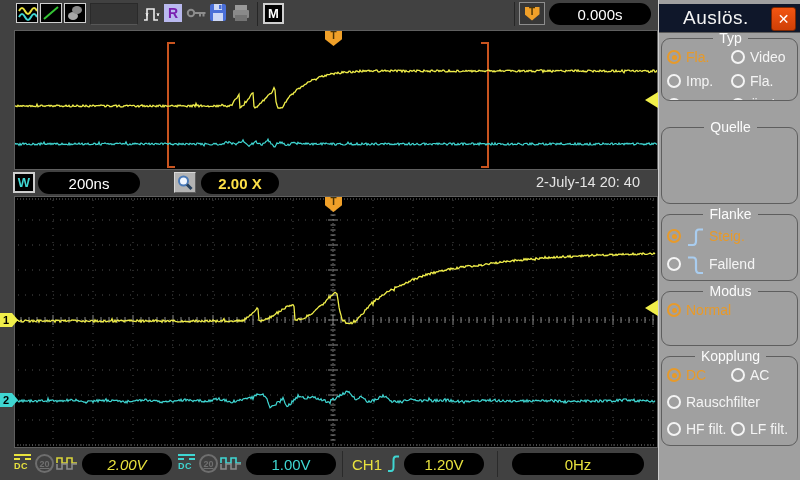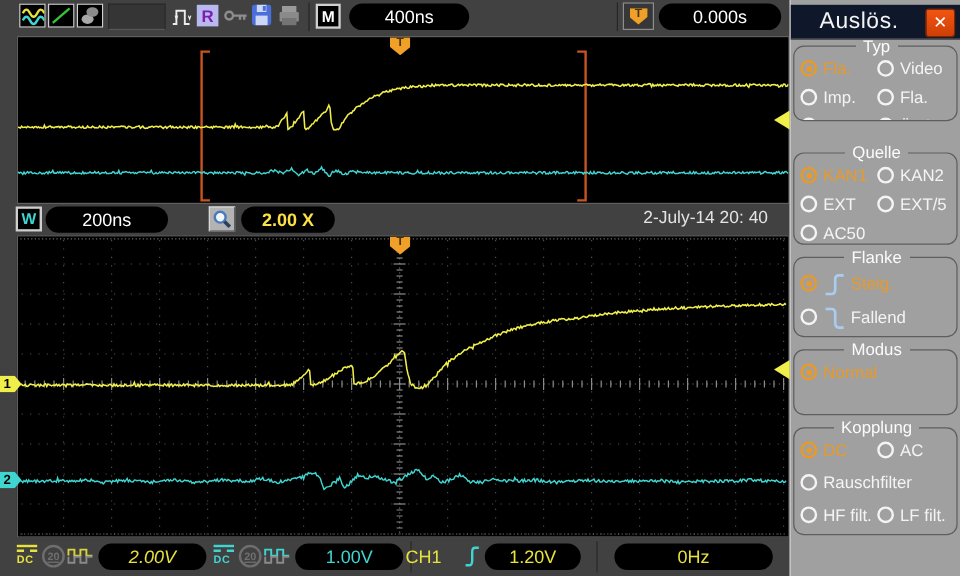--- a/index.html
+++ b/index.html
@@ -99,21 +99,20 @@
   </svg>
   <svg class="abs" style="left:231px;top:3px;" width="21" height="20">
     <rect x="4" y="2" width="12" height="5" fill="#9a9a9a"></rect>
     <rect x="2" y="7" width="16" height="8" rx="1" fill="#8a8a8a"></rect>
     <rect x="4" y="12" width="12" height="6" fill="#747474"></rect>
   </svg>
   <div class="vdiv" style="left:257px;top:2px;height:24px;"></div>
   <div class="icobox" style="left:263px;top:3px;width:21px;height:21px;border-width:2px;">
     <span style="color:#fff;font-weight:bold;font-size:13px;">M</span>
   </div>
-  <div class="pill" style="left:291px;top:3px;width:100px;">400ns</div>
   <div class="vdiv" style="left:514px;top:2px;height:24px;"></div>
   <div class="abs" style="left:519px;top:2px;width:26px;height:23px;background:#373737;border:1px solid #8d8d8d;box-sizing:border-box;display:flex;align-items:center;justify-content:center;">
     <div class="tmark" style="position:static;width:15px;height:14px;">T</div>
   </div>
   <div class="pill" style="left:549px;top:3px;width:102px;">0.000s</div>
 </div>
 
 <div class="win" id="upperwin" style="left:14px;top:30px;width:644px;height:140px;">
   <svg id="usvg" width="642" height="138">
     <path d="M160,12 H153 V136 H160" fill="none" stroke="#c9541f" stroke-width="2"></path>
@@ -329,21 +328,21 @@
     <div class="txt">DC</div>
   </div>
   <div class="bwcirc abs" style="left:199px;top:6px;">20</div>
   <svg class="abs" style="left:220px;top:8px;" width="22" height="16">
     <path d="M1,7 V2 H6 V7 H11 V2 H16 V7 H21" fill="none" stroke="#3fd6d2" stroke-width="1.6"></path>
     <path d="M1,8 V13 H6 V8 H11 V13 H16 V8 H21" fill="none" stroke="#8a8a8a" stroke-width="1.6"></path>
   </svg>
   <div class="pill cyn" style="left:246px;top:5px;width:90px;">1.00V</div>
 
   <div class="vdiv" style="left:342px;top:3px;height:26px;background:#2a2a2a;"></div>
-  <div class="abs ylw" style="left:338px;top:8px;font-size:15px;">CH1</div>
+  <div class="abs ylw" style="left:352px;top:8px;font-size:15px;">CH1</div>
   <svg class="abs" style="left:386px;top:5px;" width="15" height="22">
     <path d="M2,18 H5 Q7.5,18 7.5,14 V7 Q7.5,3.5 10,3.5 H13" fill="none" stroke="#3fd6d2" stroke-width="2"></path>
   </svg>
   <div class="pill ylw" style="left:404px;top:5px;width:80px;">1.20V</div>
   <div class="vdiv" style="left:497px;top:3px;height:26px;background:#2a2a2a;"></div>
   <div class="pill ylw" style="left:512px;top:5px;width:132px;">0Hz</div>
 </div>
 
 <div id="sidebar">
   <div id="sbheader">
@@ -376,42 +375,20 @@
         </div>
       <div class="item">
         <span class="radio"></span>
           <span>Änd.</span>
         </div>
     </div>
   </fieldset>
 
   <fieldset style="top:119px;height:85px;">
     <legend>Quelle</legend>
-    <div class="grid2">
-      <div class="item sel">
-        <span class="radio"></span>
-          <span>KAN1</span>
-        </div>
-      <div class="item">
-        <span class="radio"></span>
-          <span>KAN2</span>
-        </div>
-      <div class="item">
-        <span class="radio"></span>
-          <span>EXT</span>
-        </div>
-      <div class="item">
-        <span class="radio"></span>
-          <span>EXT/5</span>
-        </div>
-      <div class="item">
-        <span class="radio"></span>
-          <span>AC50</span>
-        </div>
-    </div>
   </fieldset>
 
   <fieldset style="top:206px;height:75px;">
     <legend>Flanke</legend>
     <div class="col1" style="row-gap:2px;">
       <div class="item sel" style="height:26px;">
         <span class="radio"></span>
         <svg width="18" height="23">
           <path d="M2,20 H7 Q10,20 10,16 V8 Q10,4.5 13,4.5 H17" fill="none" stroke="#a9cdf0" stroke-width="2.2"></path>
           </svg>

